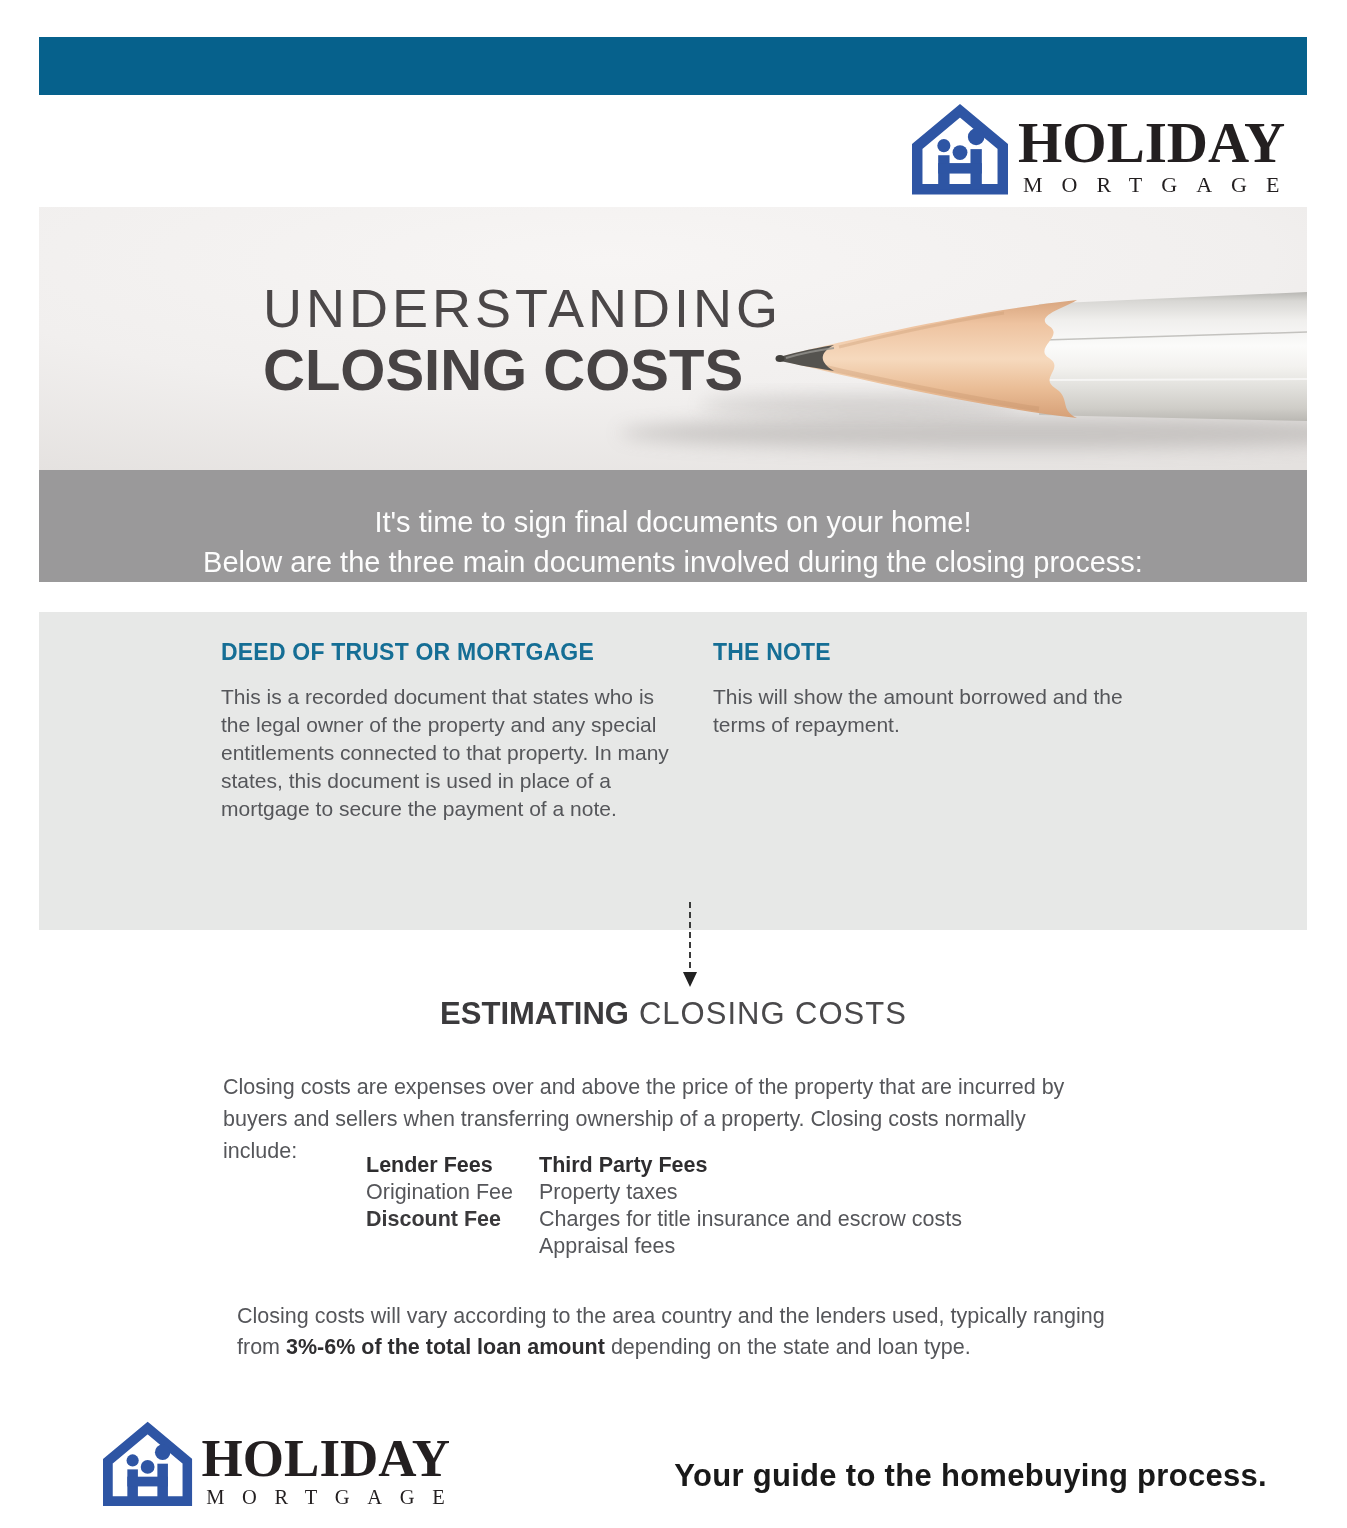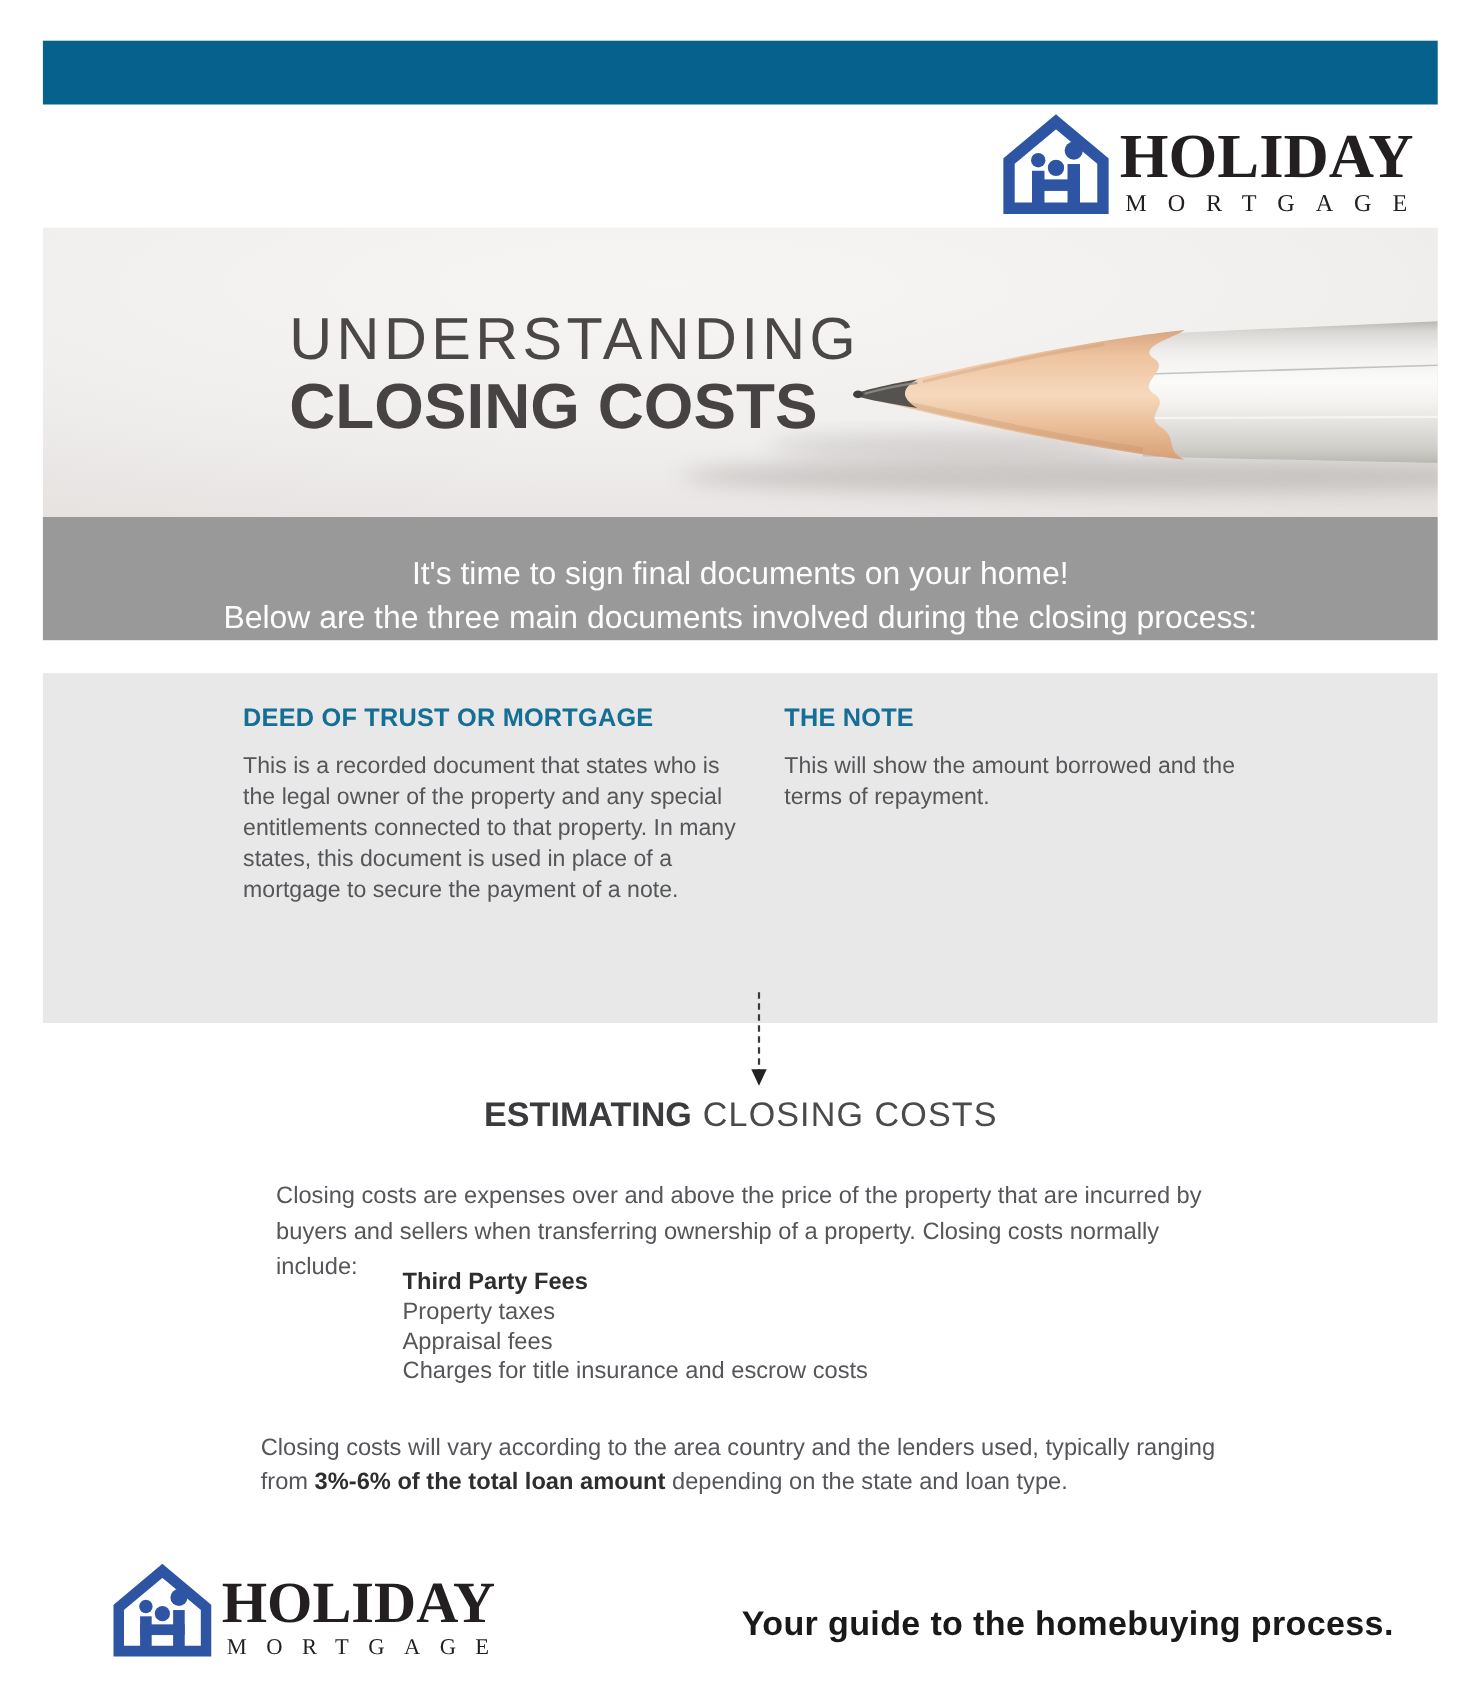--- a/index.html
+++ b/index.html
@@ -58,21 +58,21 @@
 
   
   .flow-arrow{position:absolute;left:689px;top:902px;height:76px;width:0;border-left:2px dashed #3a3a3a;}
   .flow-arrow:after{content:"";position:absolute;left:-8px;bottom:-16px;width:0;height:0;
                     border:7px solid transparent;border-top:15px solid #222;}
 
   
   .est-heading{position:absolute;left:0;top:996px;width:1347px;text-align:center;font-size:31px;color:var(--text_dark);}
   .est-heading .bold{font-weight:bold;}
   .est-heading .light{font-weight:400;color:#4a494b;margin-left:10px;letter-spacing:1px;}
-  .est-intro{position:absolute;left:251px;top:1071px;width:870px;font-size:21.5px;line-height:32px;color:var(--text_body);}
+  .est-intro{position:absolute;left:223px;top:1071px;width:870px;font-size:21.5px;line-height:32px;color:var(--text_body);}
 
   .fee-groups{position:absolute;left:366px;top:1152px;display:flex;gap:26px;}
   .fee-heading{font-size:21.5px;font-weight:bold;color:#2e2d2f;line-height:27px;}
   .fee-item{font-size:21.5px;line-height:27px;color:var(--text_body);}
   .fee-item.bolder{color:#3a393b;font-weight:bold;}
 
   .closing-note{position:absolute;left:237px;top:1289px;width:880px;font-size:21.5px;line-height:31px;color:var(--text_body);margin-top:12px;}
   .closing-note b{color:#2e2d2f;}
 
   .tagline{position:absolute;right:80px;top:1458px;font-size:31px;font-weight:bold;color:#191919;letter-spacing:0.3px;}
@@ -174,24 +174,29 @@
   <div class="flow-arrow"></div>
 
   <div class="est-heading">
     <span class="bold">ESTIMATING</span><span class="light">CLOSING COSTS</span>
   </div>
 
   <div class="est-intro">Closing costs are expenses over and above the price of the property that are incurred by buyers and sellers when transferring ownership of a property. Closing costs normally include:</div>
 
   <div class="fee-groups">
     <div class="fee-group">
+      <div class="fee-heading">Lender Fees</div>
+      <div class="fee-item">Origination Fee</div>
+      <div class="fee-item bolder">Discount Fee</div>
+    </div>
+    <div class="fee-group">
       <div class="fee-heading">Third Party Fees</div>
       <div class="fee-item">Property taxes</div>
+      <div class="fee-item">Charges for title insurance and escrow costs</div>
       <div class="fee-item">Appraisal fees</div>
-      <div class="fee-item">Charges for title insurance and escrow costs</div>
     </div>
   </div>
 
   <div class="closing-note"><span>Closing costs will vary according to the area country and the lenders used, typically ranging from </span><b>3%-6% of the total loan amount</b><span> depending on the state and loan type.</span></div>
 
   <div class="logo logo-footer">
     <svg class="house" viewBox="0 0 110 102">
       <path d="M55 6 L104 47 L104 96 L6 96 L6 47 Z" fill="#ffffff" stroke="#2e55a4" stroke-width="12" stroke-linejoin="miter"></path>
       <rect x="30" y="57" width="13" height="39" fill="#2e55a4"></rect>
       <rect x="67" y="50" width="13" height="46" fill="#2e55a4"></rect>

